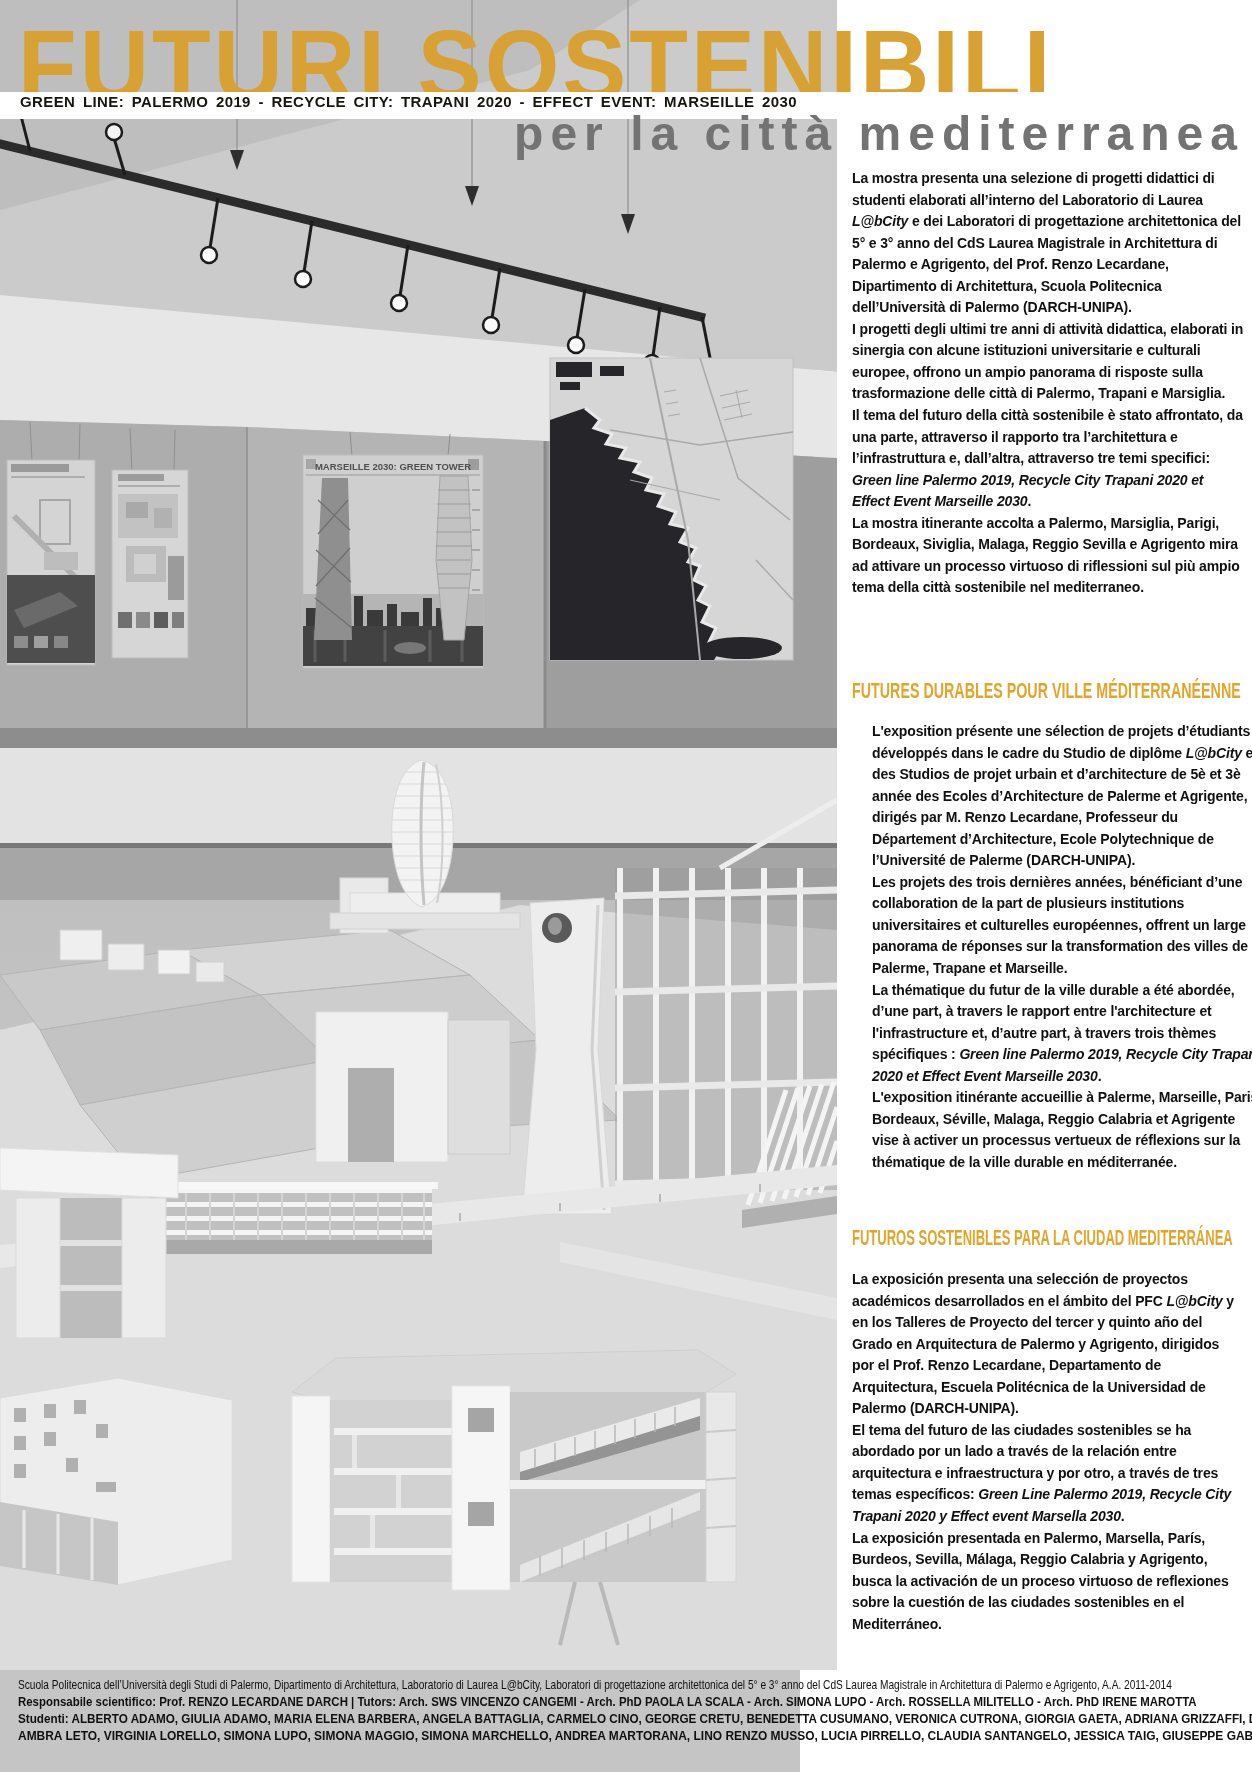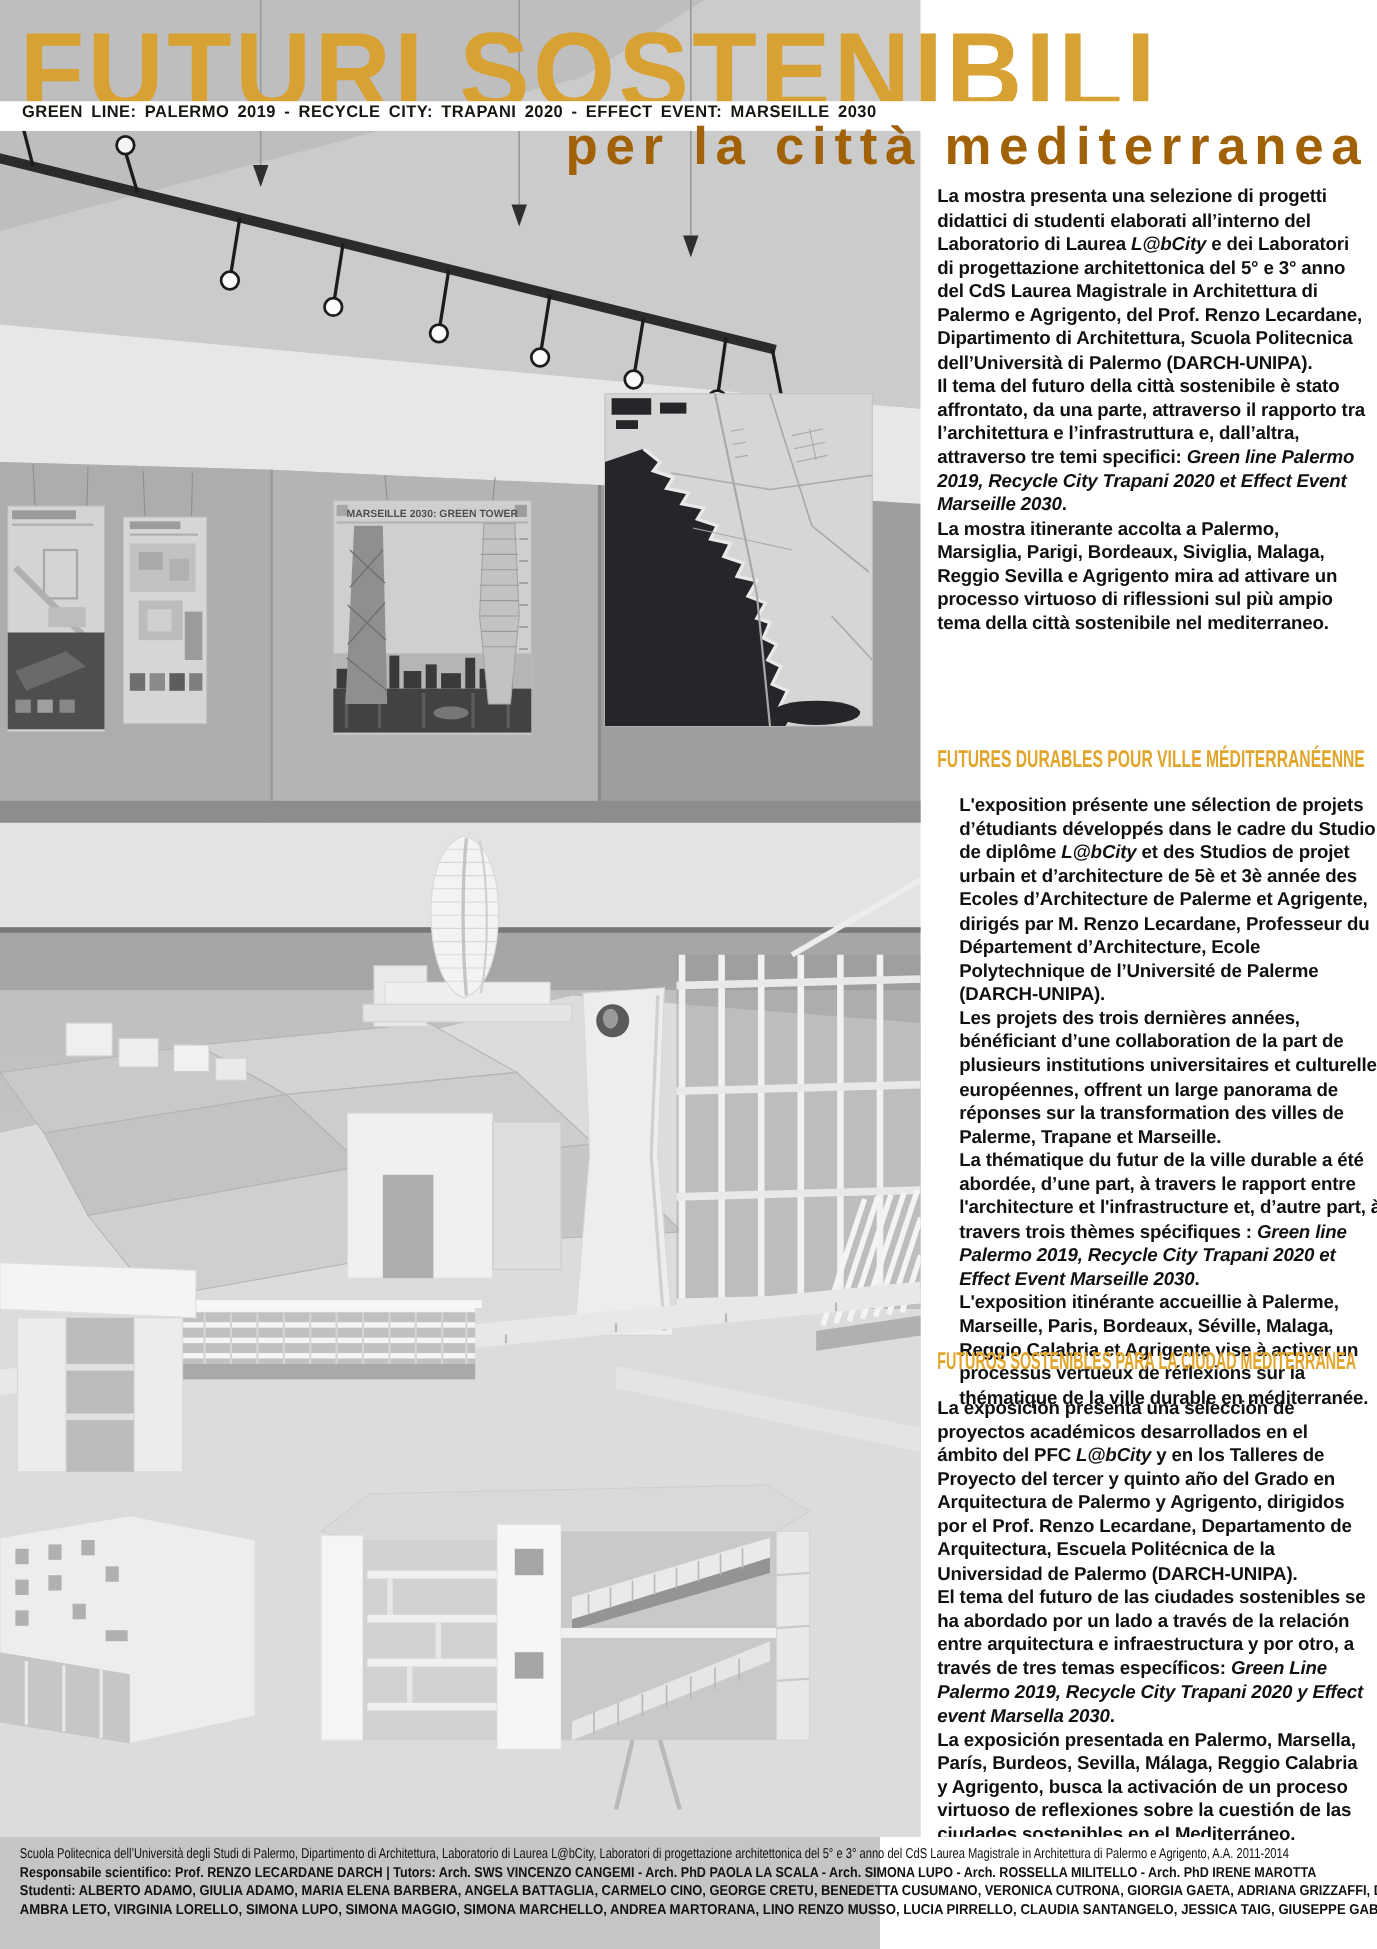--- a/index.html
+++ b/index.html
@@ -19,25 +19,25 @@
   .subtitle-band{
     position:absolute;left:0;top:92px;width:1252px;height:27px;background:#ffffff;z-index:6;
   }
   .subtitle-band span{
     position:absolute;left:20px;top:1px;white-space:nowrap;
     font-size:15px;font-weight:800;letter-spacing:.4px;word-spacing:3px;color:#17150f;
     transform:scaleY(1.02);transform-origin:0 0;
   }
   .tagline{
     position:absolute;right:8px;top:110px;z-index:6;white-space:nowrap;
-    font-size:48px;font-weight:800;letter-spacing:7px;color:#a16207;line-height:1;
+    font-size:48px;font-weight:800;letter-spacing:7px;color:#737373;line-height:1;
   }
   
   .col{position:absolute;left:852px;top:0;width:392px;z-index:4;color:#101010;}
-  .col p{margin:0;font-size:17px;line-height:21.55px;font-weight:700;letter-spacing:-0.15px;}
+  .col p{margin:0;font-size:14px;line-height:21.55px;font-weight:700;letter-spacing:-0.15px;}
   .col .it{font-style:italic;}
   .block{position:absolute;left:0;width:392px;}
   #it-par{top:168px;}
   #fr-head{top:680px;}
   #fr-par{top:721px;margin-left:20px;}
   #es-head{top:1227px;}
   #es-par{top:1269px;}
   h2.lang-head{
     margin:0;font-size:21px;line-height:22px;font-weight:800;color:#E2A52B;white-space:nowrap;
     transform-origin:0 50%;
@@ -473,20 +473,21 @@
     <div class="subtitle-band">
       <span>GREEN LINE: PALERMO 2019 - RECYCLE CITY: TRAPANI 2020 - EFFECT EVENT: MARSEILLE 2030</span>
     </div>
     <div class="tagline">per la città mediterranea</div>
   </header>
 
   <main class="col">
 
     <section id="it-par" class="block">
       <p><span>La mostra presenta una selezione di progetti didattici di studenti elaborati all’interno del Laboratorio di Laurea </span><span class="it">L@bCity</span><span> e dei Laboratori di progettazione architettonica del 5° e 3° anno del CdS Laurea Magistrale in Architettura di Palermo e Agrigento, del Prof. Renzo Lecardane, Dipartimento di Architettura, Scuola Politecnica dell’Università di Palermo (DARCH-UNIPA).</span></p>
+      <p>I progetti degli ultimi tre anni di attività didattica, elaborati in sinergia con alcune istituzioni universitarie e culturali europee, offrono un ampio panorama di risposte sulla trasformazione delle città di Palermo, Trapani e Marsiglia.</p>
       <p><span>Il tema del futuro della città sostenibile è stato affrontato, da una parte, attraverso il rapporto tra l’architettura e l’infrastruttura e, dall’altra, attraverso tre temi specifici: </span><span class="it">Green line Palermo 2019, Recycle City Trapani 2020 et Effect Event Marseille 2030</span><span>.</span></p>
       <p>La mostra itinerante accolta a Palermo, Marsiglia, Parigi, Bordeaux, Siviglia, Malaga, Reggio Sevilla e Agrigento mira ad attivare un processo virtuoso di riflessioni sul più ampio tema della città sostenibile nel mediterraneo.</p>
     </section>
 
     <h2 id="fr-head" class="block lang-head fr">FUTURES DURABLES POUR VILLE MÉDITERRANÉENNE</h2>
 
     <section id="fr-par" class="block">
       <p><span>L'exposition présente une sélection de projets d’étudiants développés dans le cadre du Studio de diplôme </span><span class="it">L@bCity</span><span> et des Studios de projet urbain et d’architecture de 5è et 3è année des Ecoles d’Architecture de Palerme et Agrigente, dirigés par M. Renzo Lecardane, Professeur du Département d’Architecture, Ecole Polytechnique de l’Université de Palerme (DARCH-UNIPA).</span></p>
       <p>Les projets des trois dernières années, bénéficiant d’une collaboration de la part de plusieurs institutions universitaires et culturelles européennes, offrent un large panorama de réponses sur la transformation des villes de Palerme, Trapane et Marseille.</p>
       <p><span>La thématique du futur de la ville durable a été abordée, d’une part, à travers le rapport entre l'architecture et l'infrastructure et, d’autre part, à travers trois  thèmes spécifiques : </span><span class="it">Green line Palermo 2019, Recycle City Trapani 2020 et Effect Event Marseille 2030</span><span>.</span></p>

